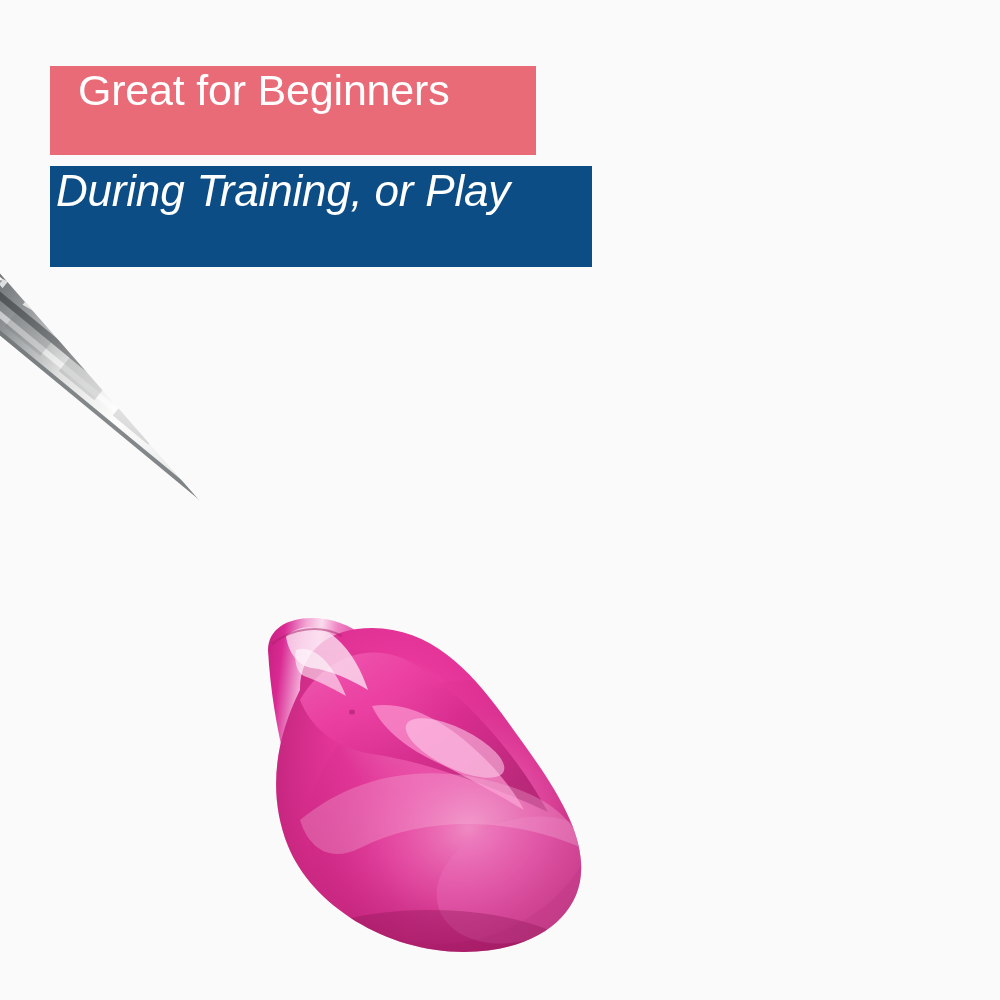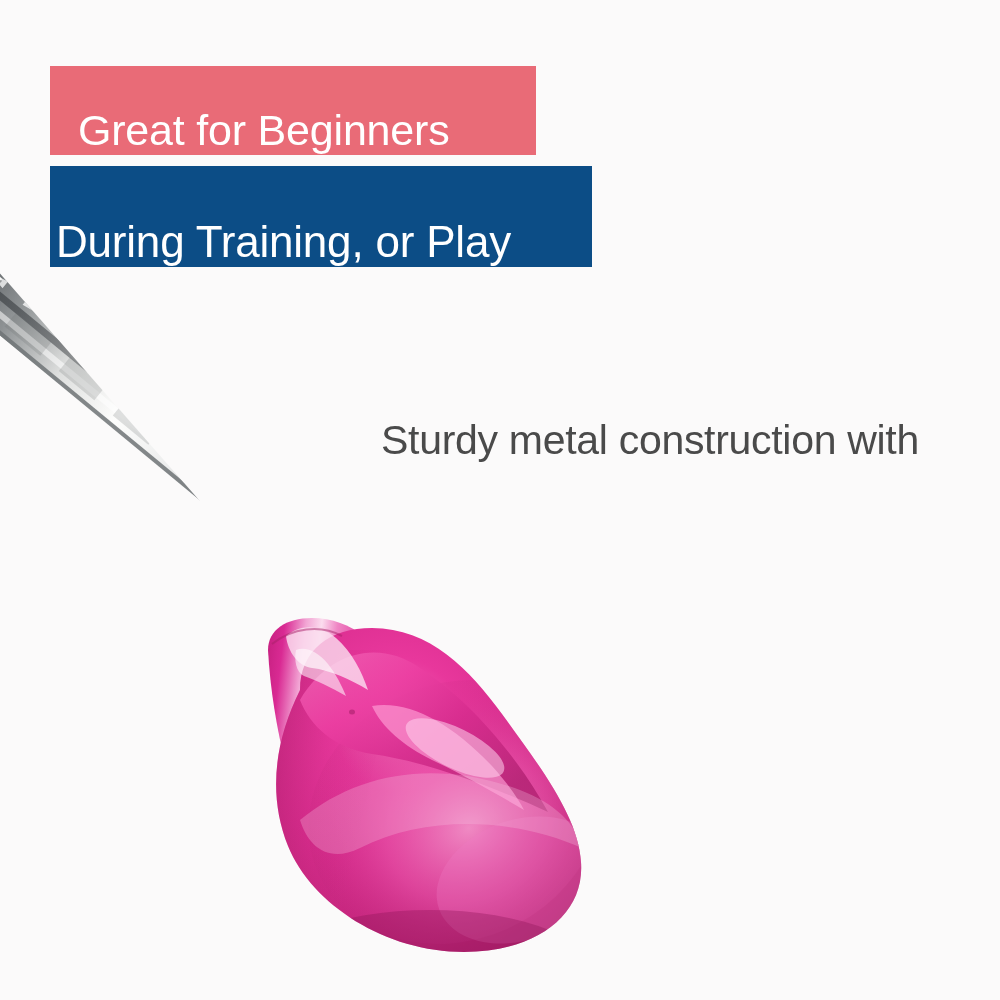--- a/index.html
+++ b/index.html
@@ -30,21 +30,21 @@
     top: 0;
     width: 1000px;
     height: 1000px;
     pointer-events: none;
   }
 
   
   .banner {
     position: absolute;
     display: flex;
-    align-items: flex-end;
+    align-items: flex-start;
     box-sizing: border-box;
     color: #ffffff;
     font-family: "Liberation Sans", sans-serif;
     font-weight: 400;
     letter-spacing: -0.2px;
     white-space: nowrap;
   }
   .banner-red {
     left: 50px;
     top: 66px;
@@ -55,20 +55,21 @@
     font-size: 43px;
   }
   .banner-blue {
     left: 50px;
     top: 166px;
     width: 542px;
     height: 101px;
     background: #0c4d86;
     padding-left: 6px;
     font-size: 44px;
+    font-style: italic;
   }
 
   
   .desc-block {
     position: absolute;
     left: 340px;
     top: 404px;
     width: 620px;
     text-align: center;
     color: #4a4a4a;
@@ -309,16 +310,15 @@
 
   <div class="banner banner-red">
     <span>Great for Beginners</span>
   </div>
 
   <div class="banner banner-blue">
     <span>During Training, or Play</span>
   </div>
 
   <div class="desc-block">
-    <span class="desc-line">Sturdy metal construction with</span>
   </div>
 
 </div>
 
 </body></html>

